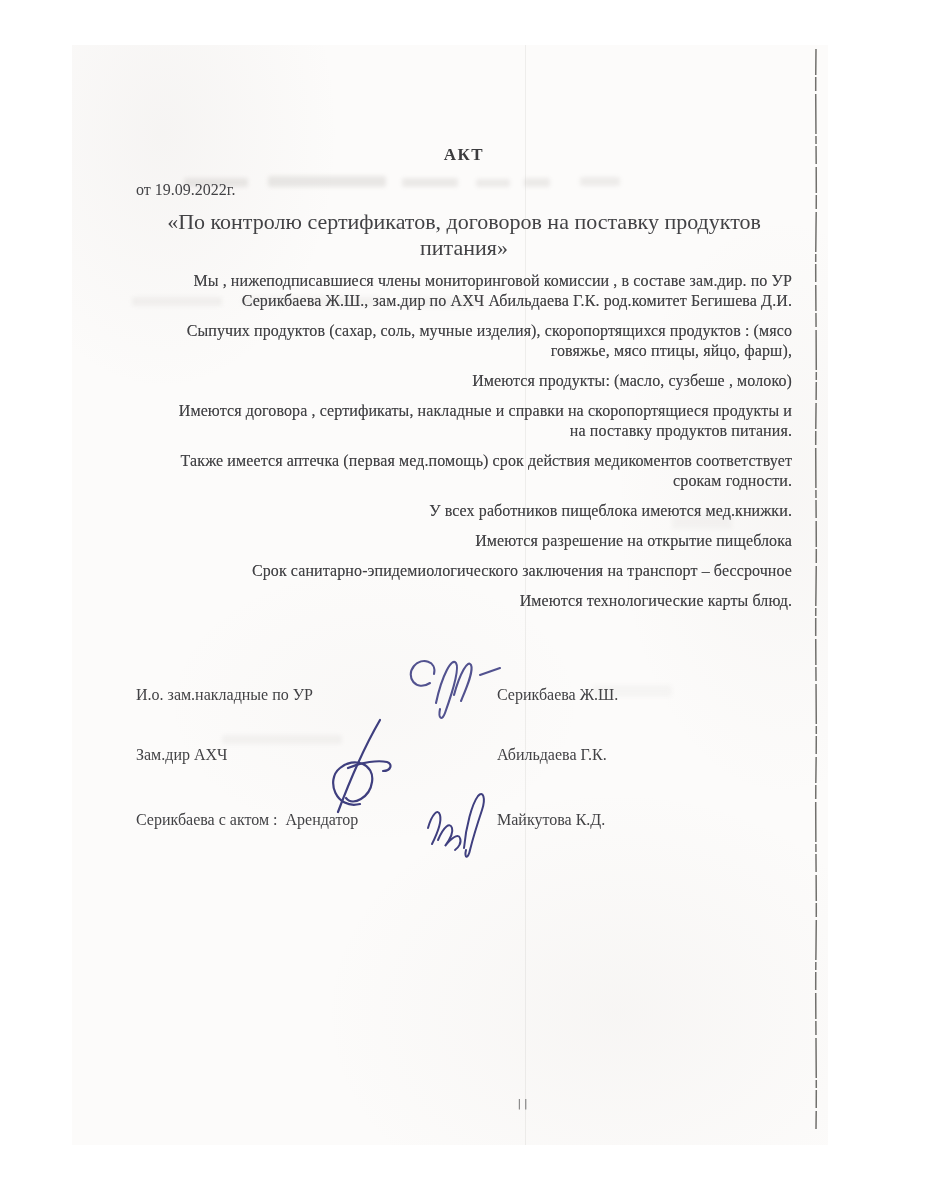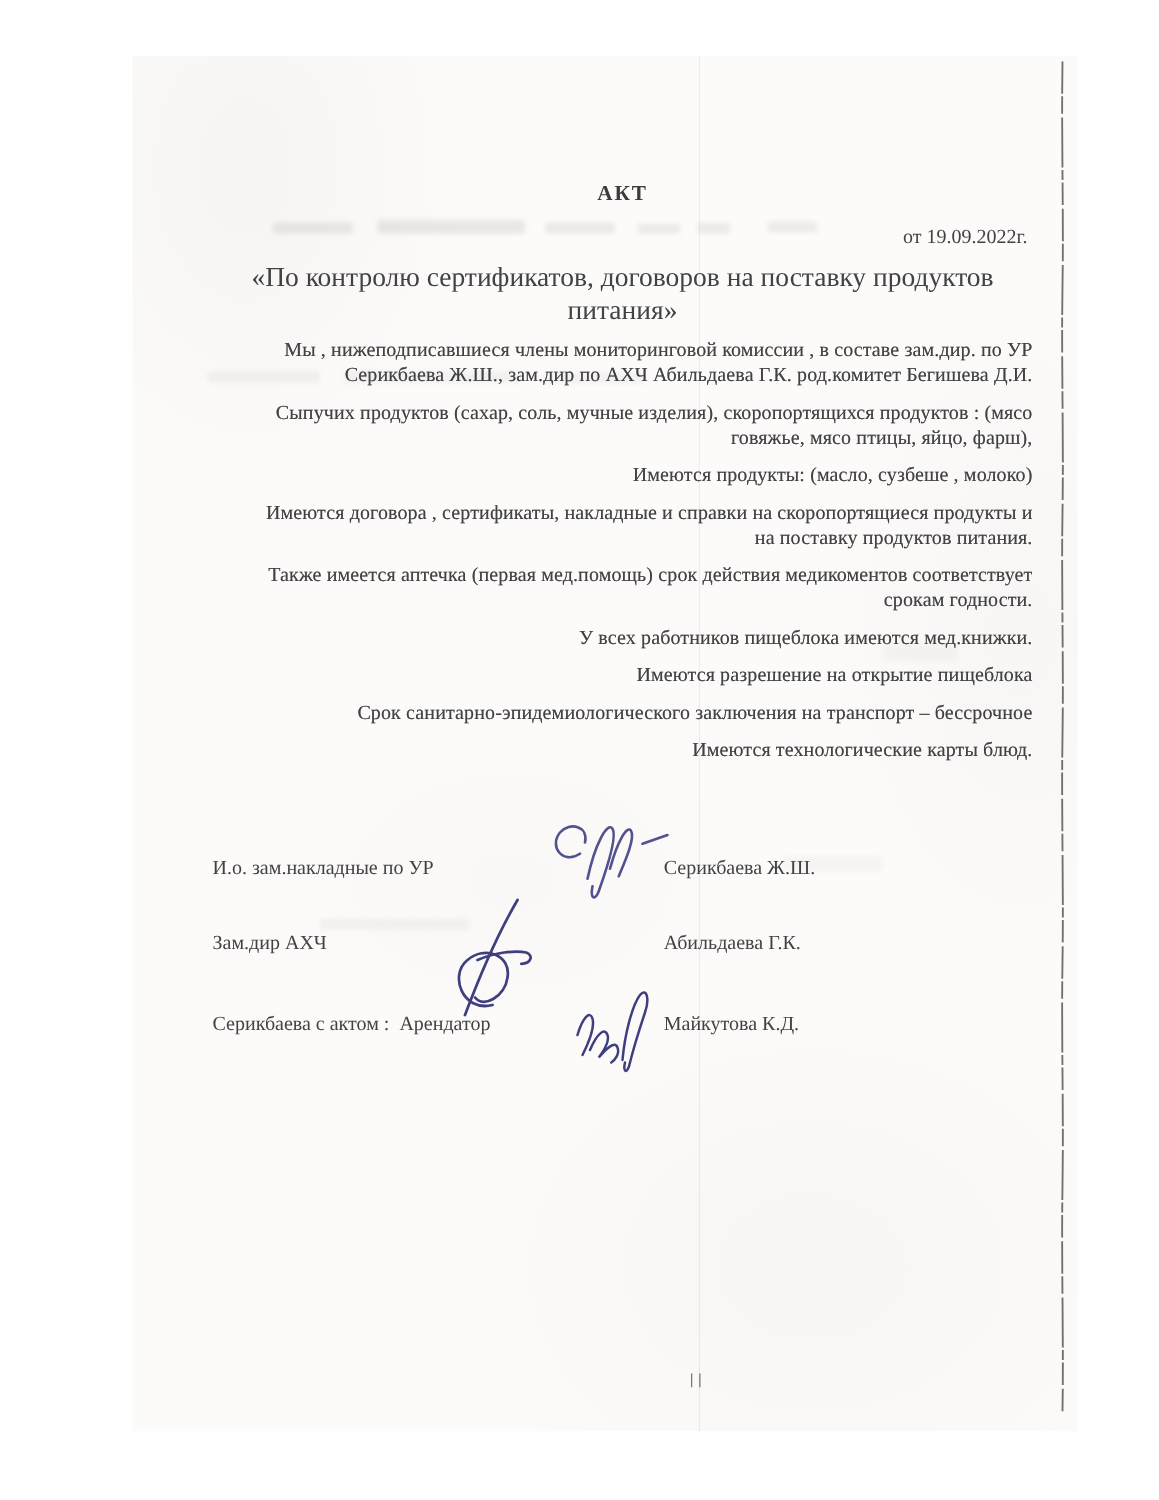--- a/index.html
+++ b/index.html
@@ -8,21 +8,21 @@
     background: #ffffff;
     width: 927px;
     height: 1200px;
     font-family: "Liberation Serif", "DejaVu Serif", serif;
     overflow: hidden;
   }
   .stage { position: relative; width: 927px; height: 1200px; }
 
   .page {
     position: absolute;
-    left: 106px; top: 45px;
+    left: 72px; top: 45px;
     width: 756px; height: 1100px;
     color: #424245;
     background:
       radial-gradient(ellipse 260px 380px at 12% 8%, rgba(165,155,150,0.07), transparent 68%),
       radial-gradient(ellipse 420px 320px at 72% 88%, rgba(170,160,152,0.06), transparent 70%),
       radial-gradient(ellipse 240px 420px at 94% 42%, rgba(168,158,150,0.05), transparent 70%),
       radial-gradient(ellipse 300px 200px at 40% 60%, rgba(180,172,165,0.04), transparent 70%),
       #fcfbfa;
   }
 
@@ -30,22 +30,22 @@
 
   .doc-title {
     margin: 100px 0 0 0;
     text-align: center;
     font-size: 17px;
     font-weight: bold;
     letter-spacing: 1.5px;
     color: #3c3c3e;
   }
   .doc-date {
-    margin: 16px 4px 0 0;
-    text-align: right;
+    margin: 16px 17px 0 0;
+    text-align: left;
     font-size: 16px;
   }
   .doc-subtitle {
     margin: 10px 0 0 0;
     text-align: center;
     font-size: 22px;
   }
   .doc-p {
     margin: 10px 0 0 0;
     font-size: 16px;

